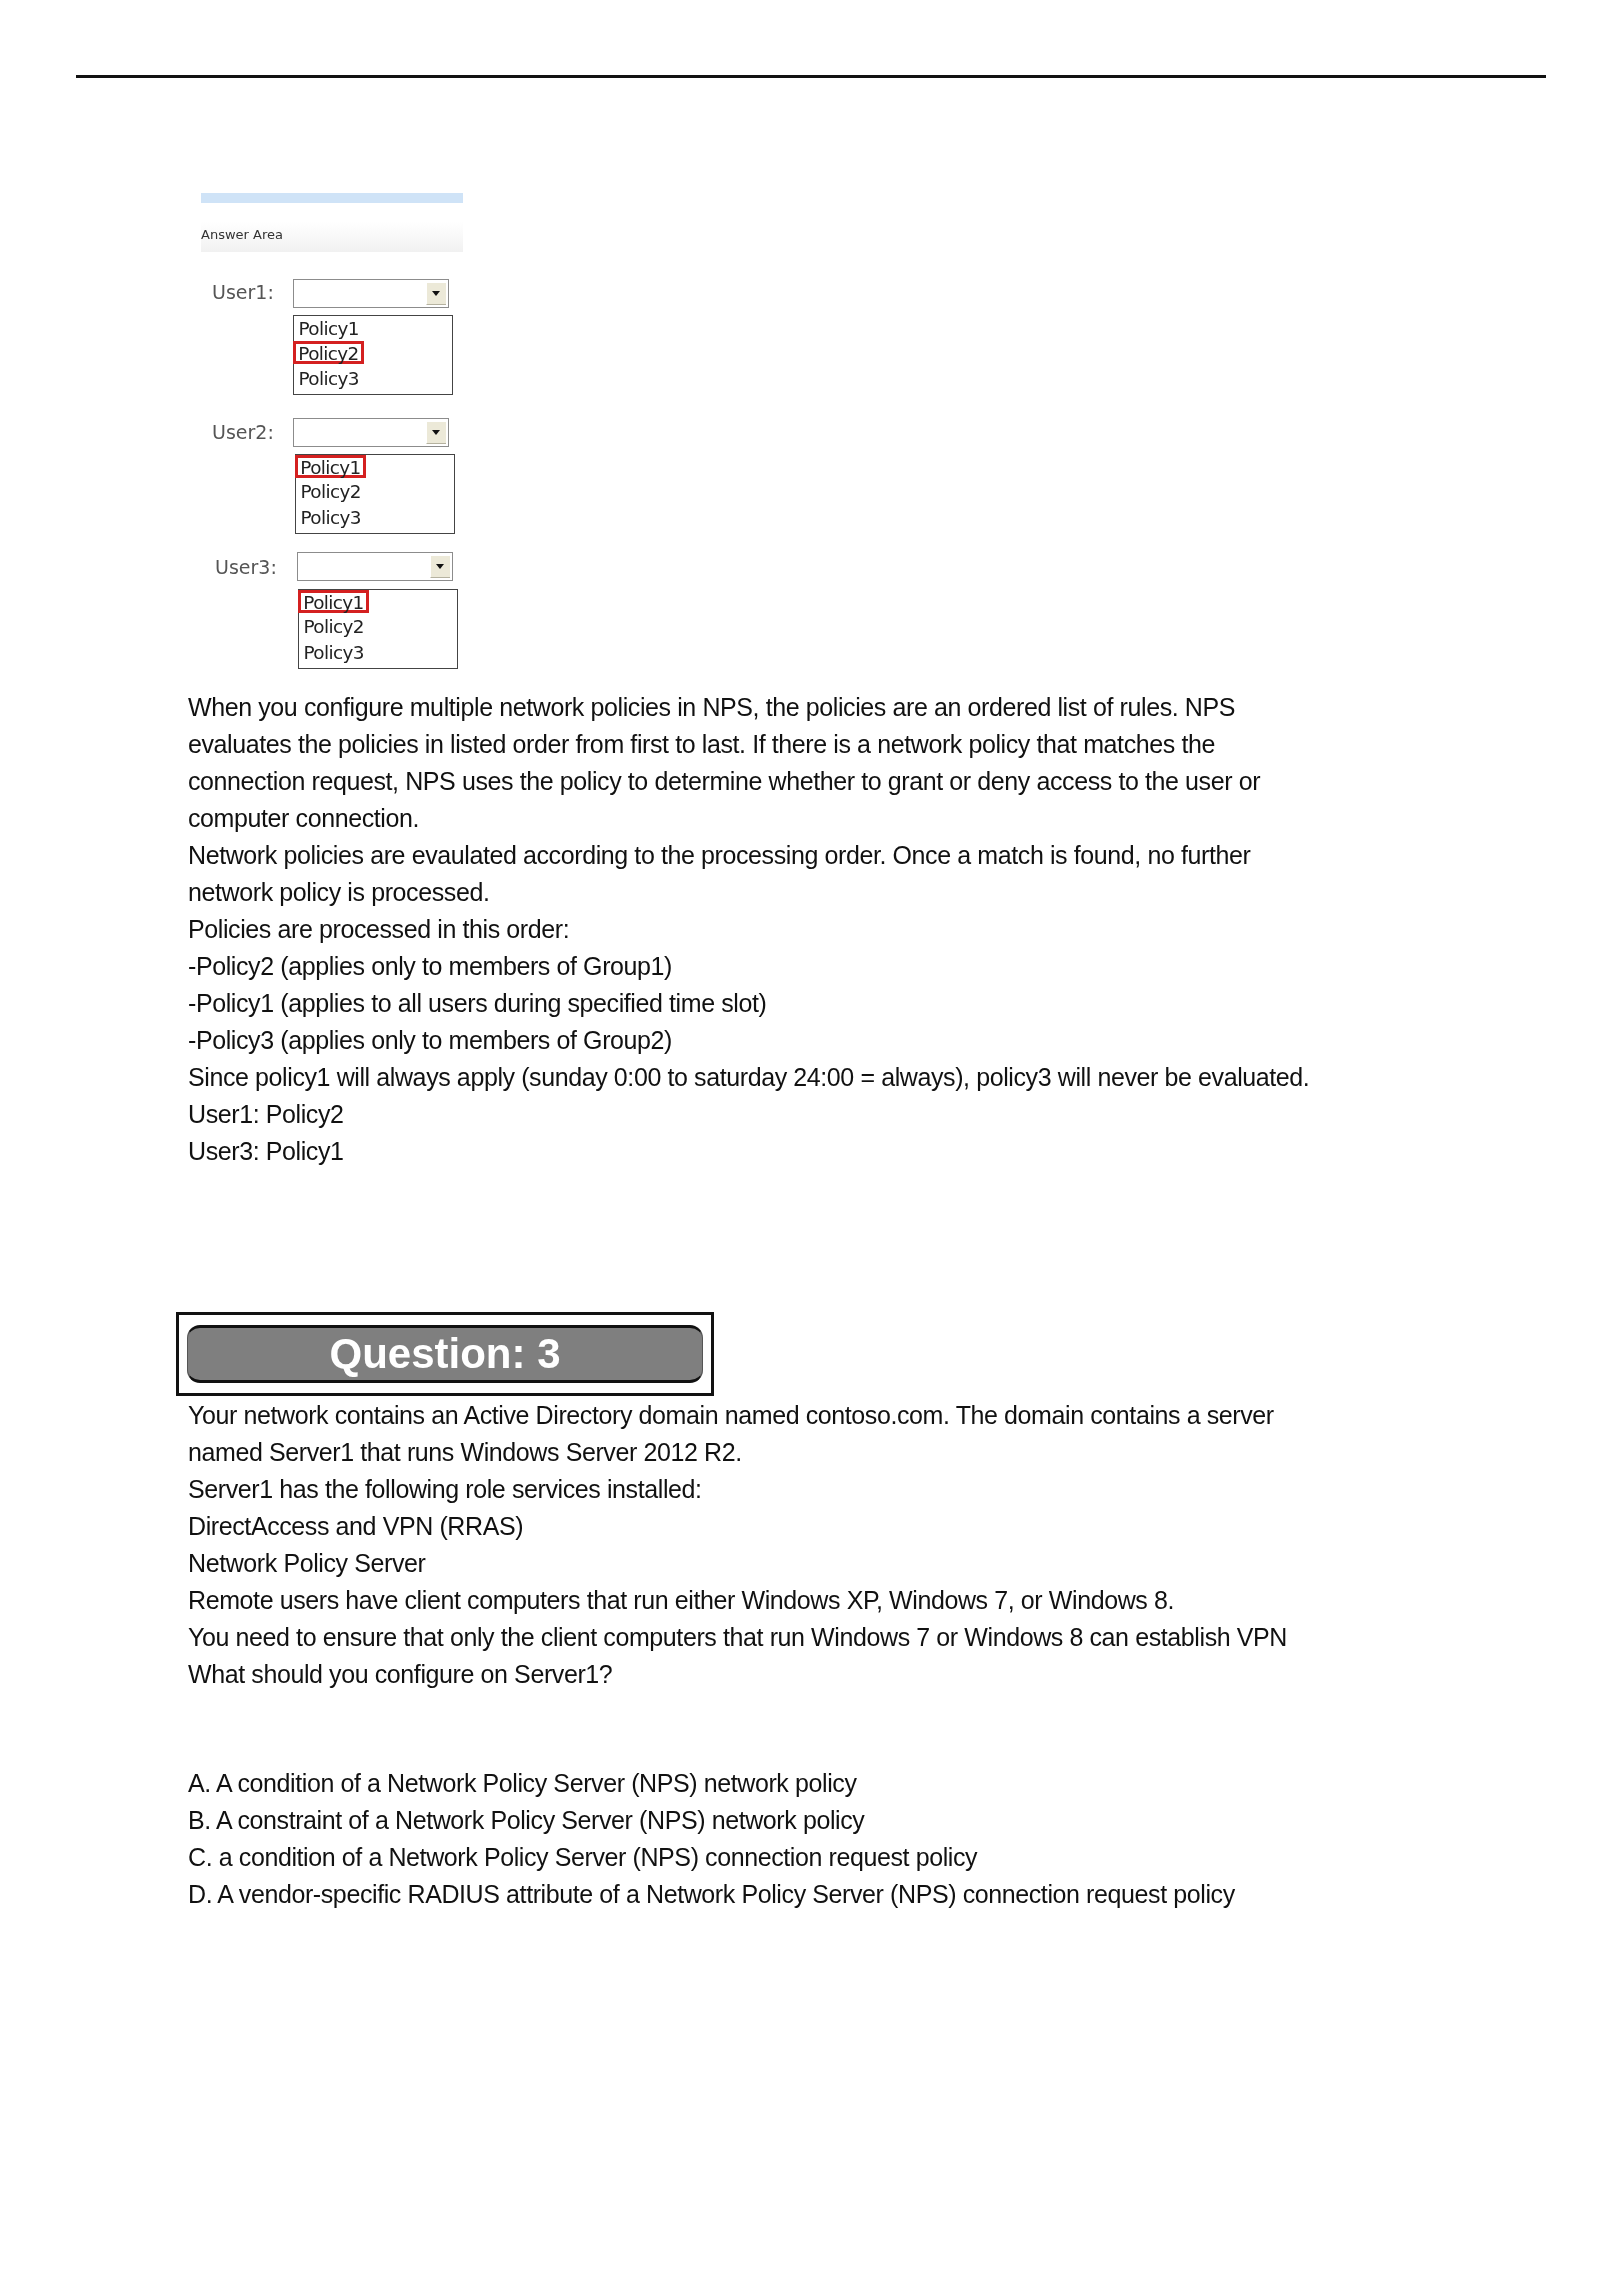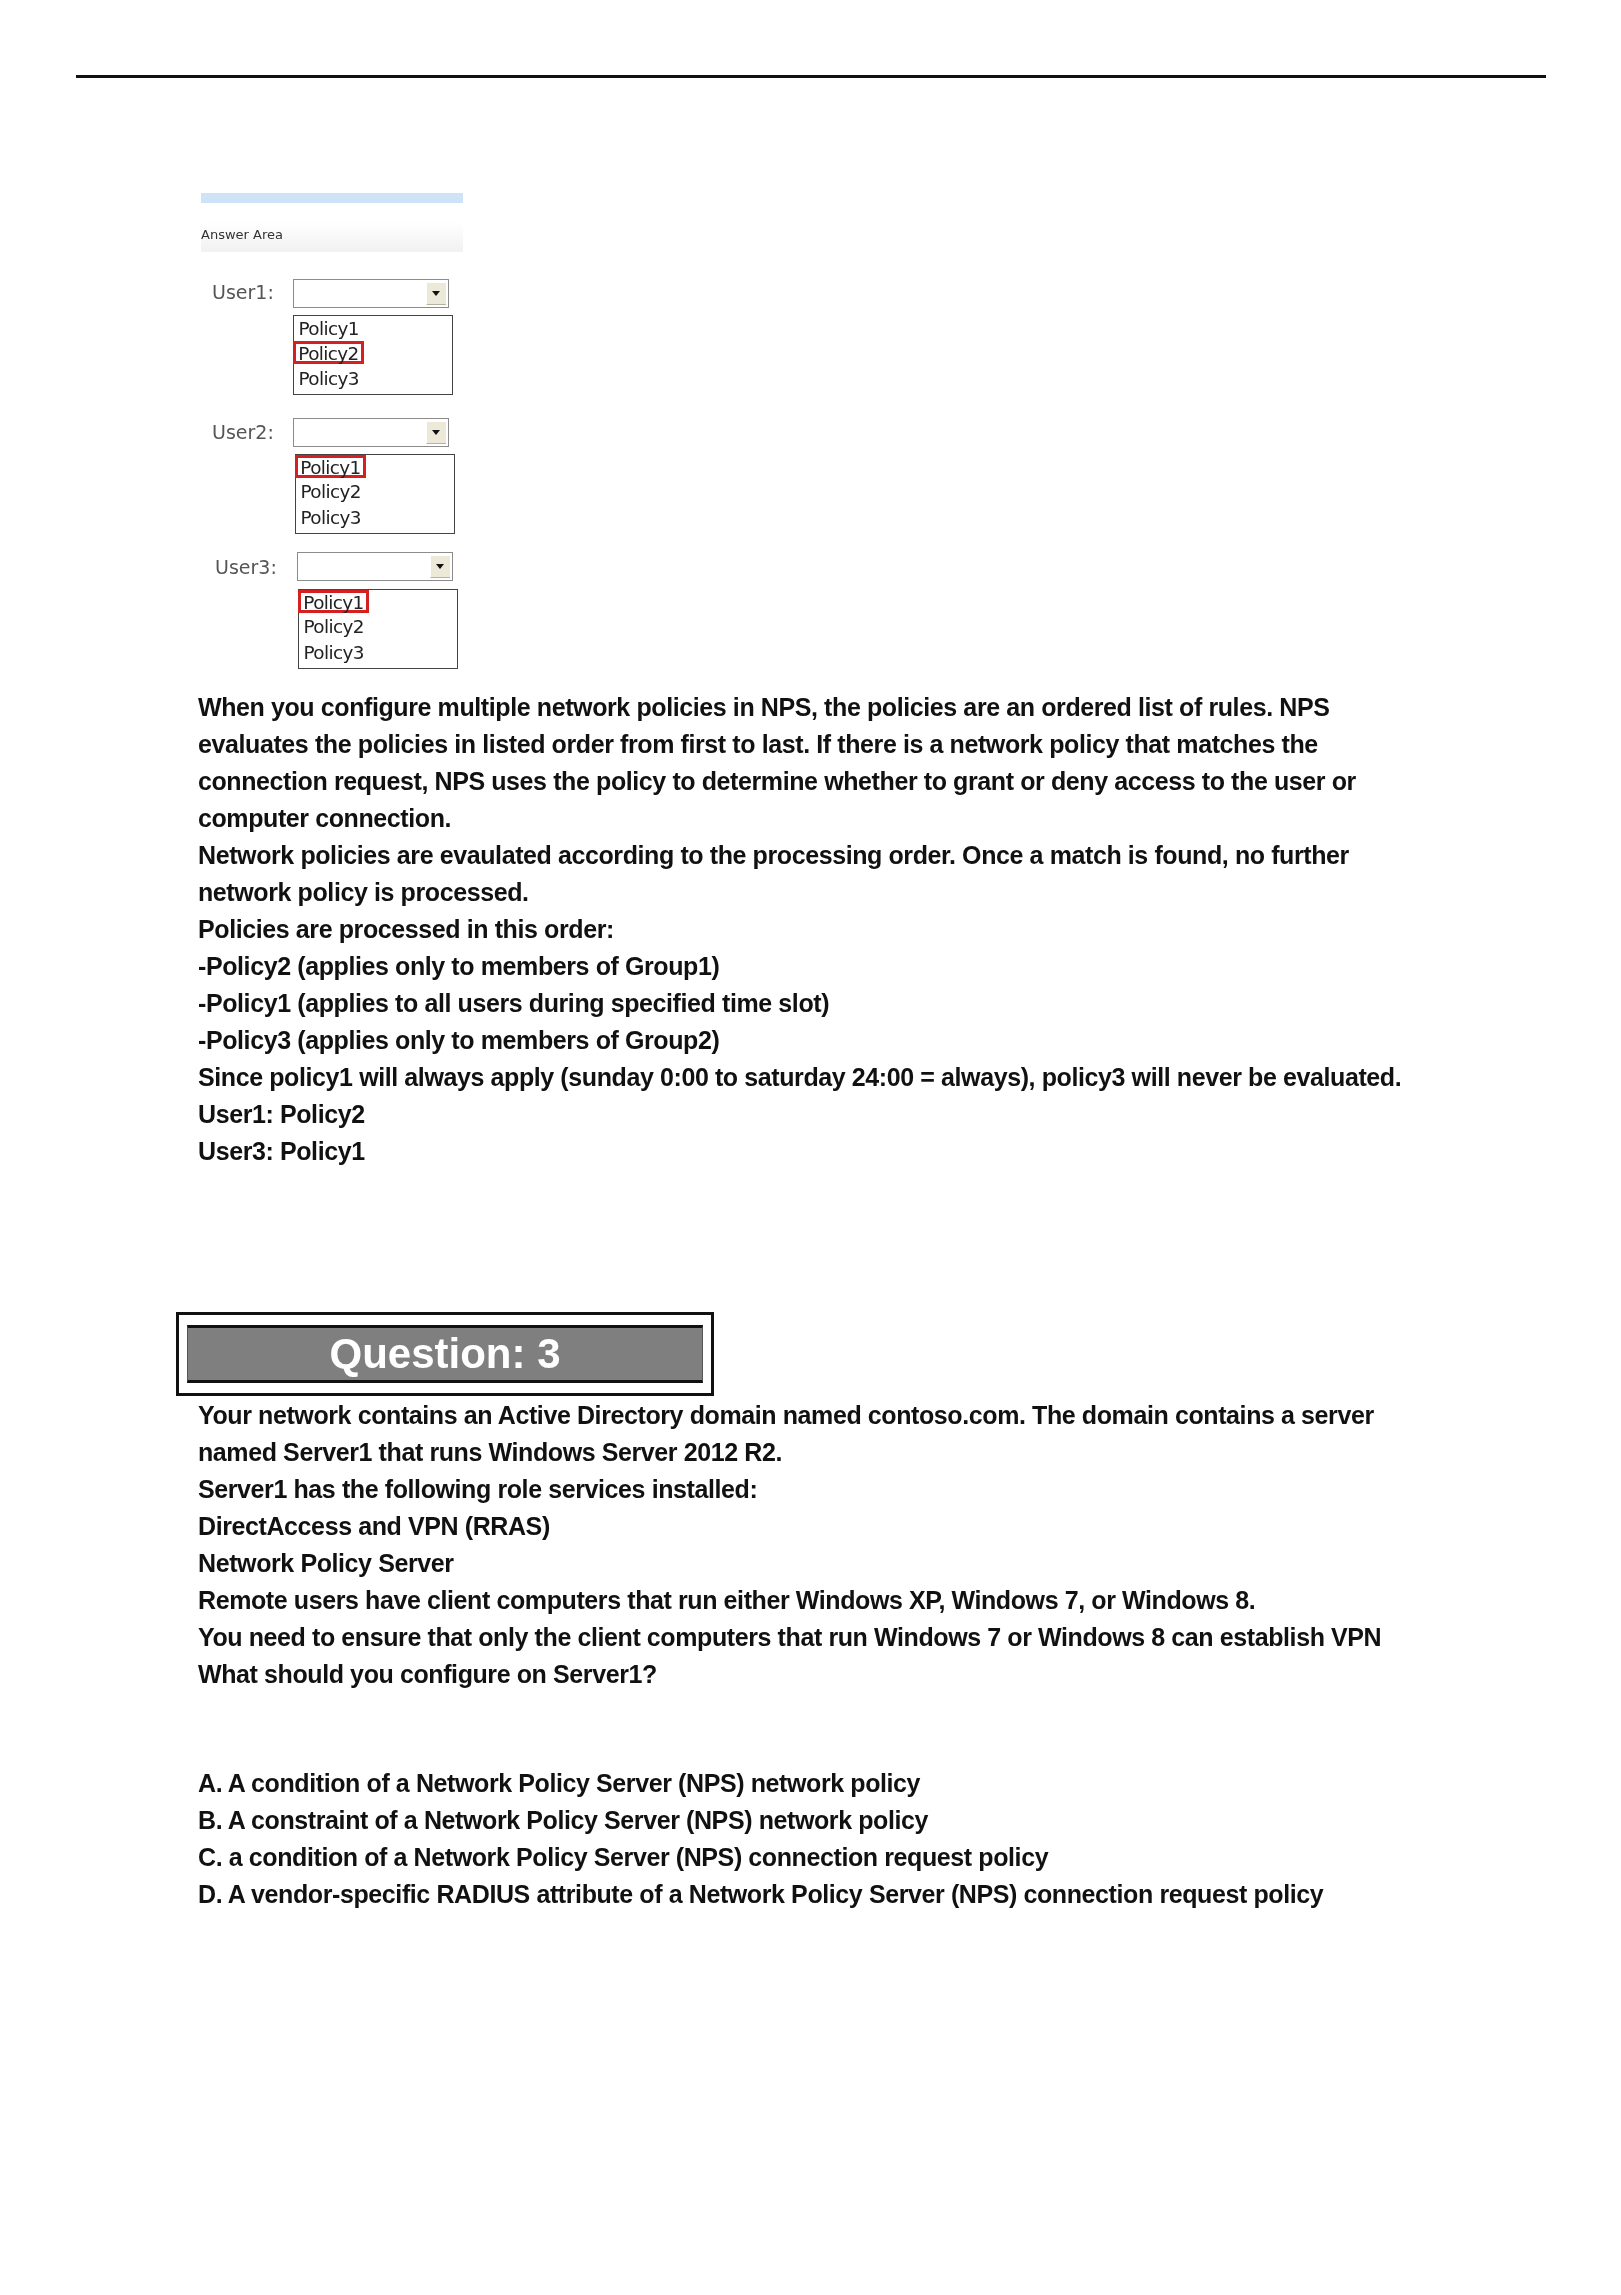--- a/index.html
+++ b/index.html
@@ -15,28 +15,28 @@
   .select-box { position: absolute; height: 29px; border: 1.3px solid #8c8c8c; background: #fff; box-sizing: border-box; }
   .select-arrow { position: absolute; right: 1.9px; top: 2.5px; width: 19px; height: 21.5px; background: #ece9d8;
                   border-left: 0.6px solid #fff; border-bottom: 1.3px solid #b5b2a0; }
   .select-arrow::after { content: ""; position: absolute; left: 5px; top: 8.2px; border-left: 4.4px solid transparent;
                          border-right: 4.4px solid transparent; border-top: 5px solid #111; }
   .listbox { position: absolute; width: 160px; height: 80px; border: 1.3px solid #444; box-sizing: border-box; background: #fff; }
   .list-opt { position: absolute; left: 2.5px; font-family: "DejaVu Sans", sans-serif; font-size: 18.4px; color: #222;
               line-height: 23px; height: 23px; padding: 0 1.9px; letter-spacing: -0.6px; }
   .list-opt.hl { border: 3.2px solid #d42020; left: -0.6px; top: auto; line-height: 19px; height: 23px; box-sizing: border-box; }
 
-  .body-text { position: absolute; left: 198px; font-family: "Liberation Sans", sans-serif; font-size: 25px;
-               color: #111; white-space: nowrap; letter-spacing: -0.4px; font-weight: bold; }
+  .body-text { position: absolute; left: 188px; font-family: "Liberation Sans", sans-serif; font-size: 25px;
+               color: #111; white-space: nowrap; letter-spacing: -0.4px; }
   .line { height: 37px; line-height: 37px; }
 
   .q-banner { position: absolute; left: 176px; top: 1312px; width: 538px; height: 84px;
               border: 3.8px solid #111; box-sizing: border-box; background: #fff; }
   .q-inner { position: absolute; left: 7.6px; right: 7.6px; top: 10px; bottom: 10px; background: #7f7f7f;
-             border-top: 3.2px solid #111; border-bottom: 3.2px solid #111; border-left: 1.9px solid #555; border-right: 1.9px solid #555; }
+             border-top: 3.2px solid #111; border-bottom: 3.2px solid #111; border-left: 1.9px solid #555; border-right: 1.9px solid #555; border-radius: 13px; }
   .q-title { position: absolute; left: 0; right: 0; top: 0; bottom: 0; text-align: center; color: #fff;
              font-family: "Liberation Sans", sans-serif; font-weight: bold; font-size: 42px; line-height: 51px; }
 </style>
 </head>
 <body>
 
 <div class="top-rule"></div>
 
 <div class="answer-area">
   <div class="aa-bar"></div>

